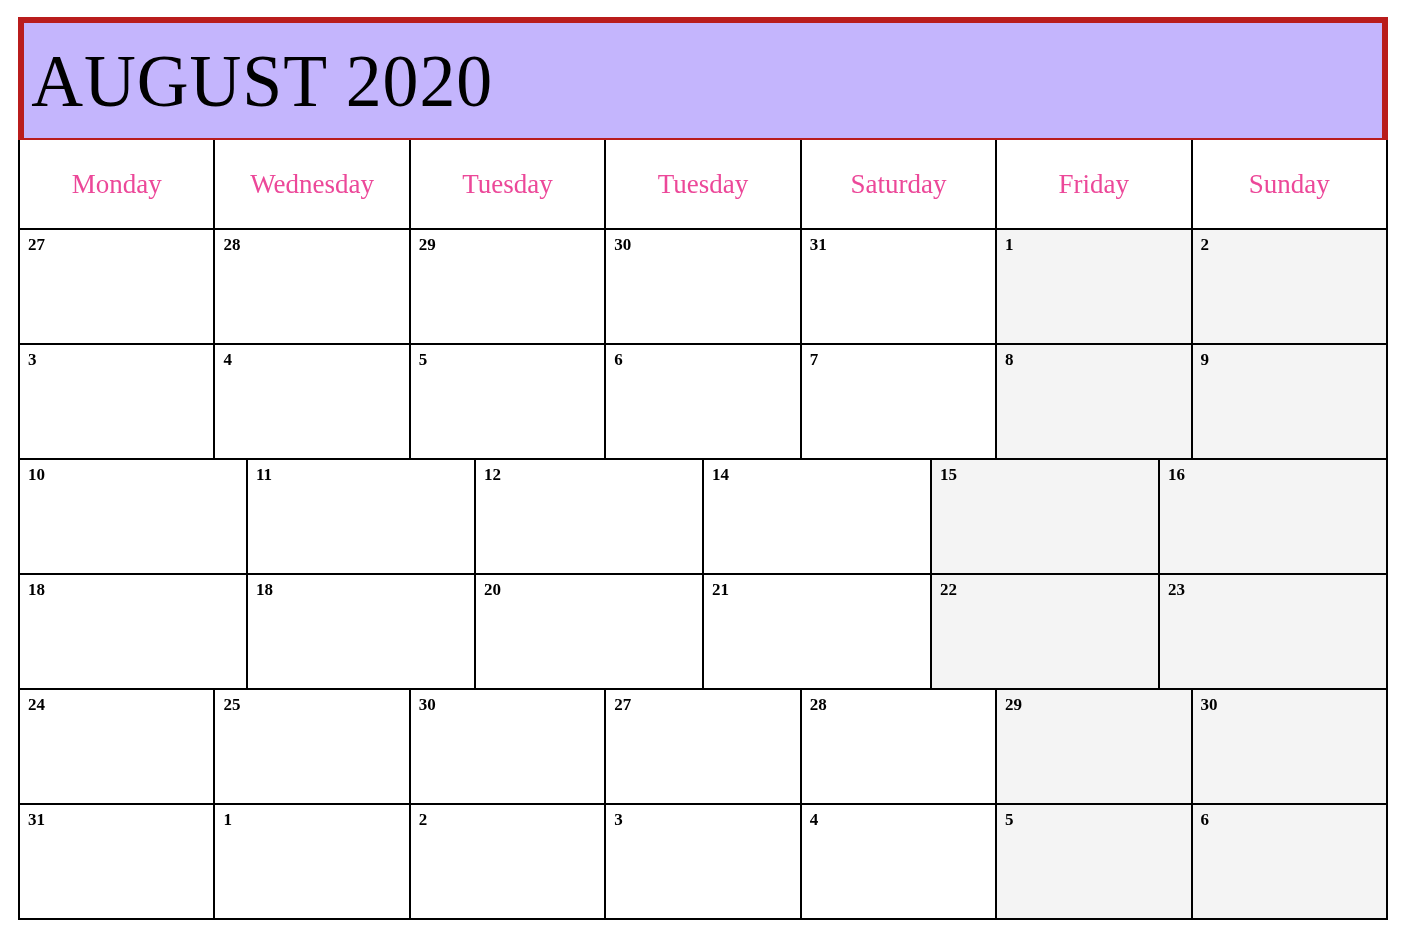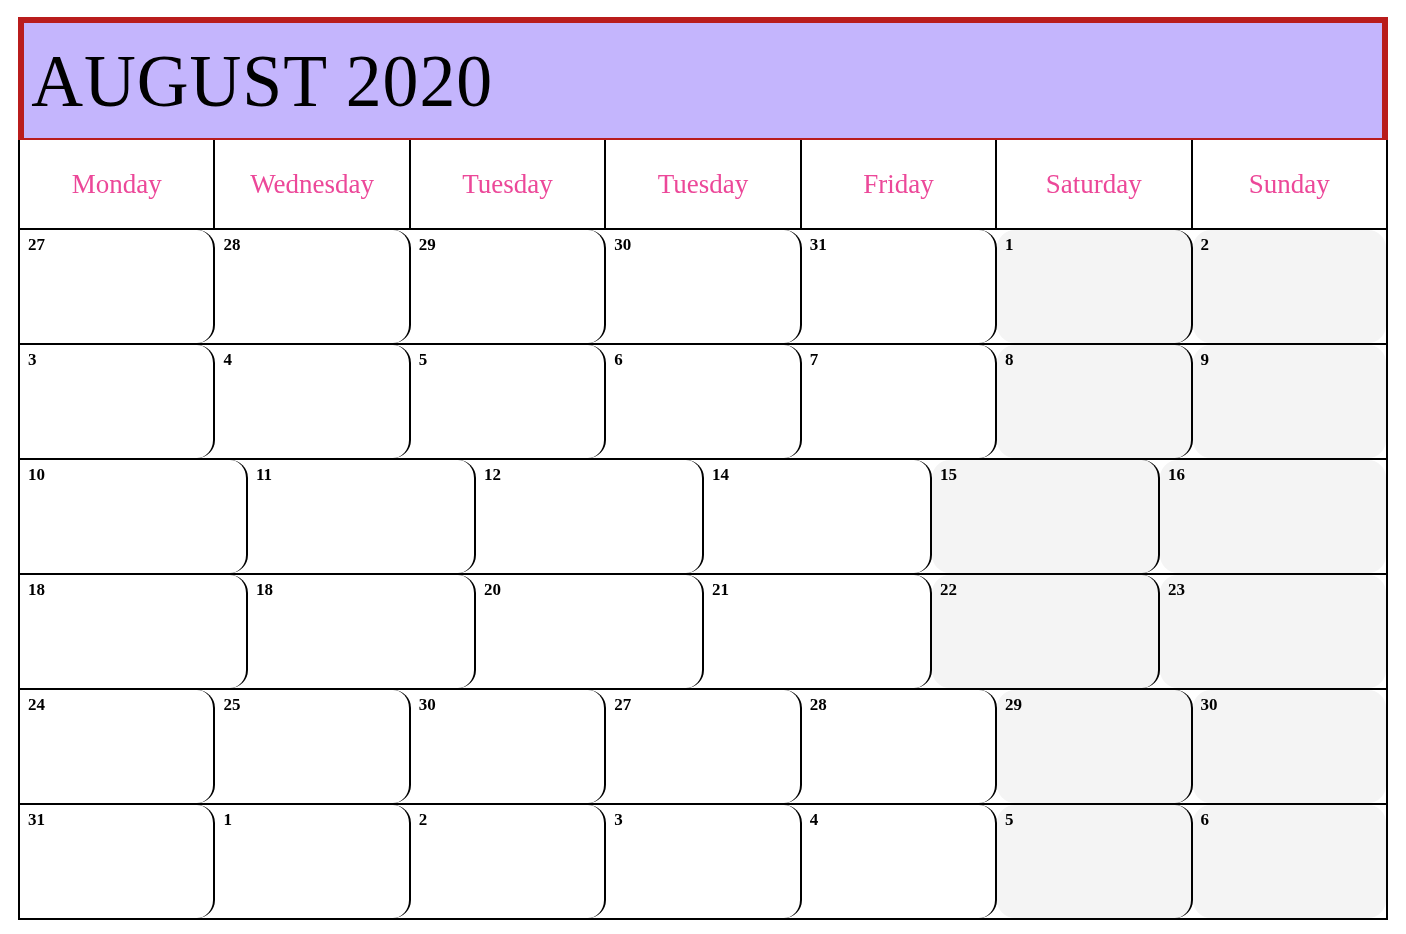--- a/index.html
+++ b/index.html
@@ -98,21 +98,20 @@
     border-bottom: none;
   }
 
   .day-cell {
     flex: 1 1 0;
     box-sizing: border-box;
     border-right: 2px solid #000000;
     position: relative;
     background: #ffffff;
     overflow: hidden;
-    border-radius: 18px;
   }
   .day-cell:last-child {
     border-right: none;
   }
   .day-cell.weekend {
     background: #f4f4f4;
   }
 
   .day-number {
     position: absolute;
@@ -151,26 +150,26 @@
       <div class="weekday-cell">
         <span class="weekday-label">Wednesday</span>
       </div>
       <div class="weekday-cell">
         <span class="weekday-label">Tuesday</span>
       </div>
       <div class="weekday-cell">
         <span class="weekday-label">Tuesday</span>
       </div>
       <div class="weekday-cell">
+        <span class="weekday-label">Saturday</span>
+      </div>
+      <div class="weekday-cell">
         <span class="weekday-label">Friday</span>
       </div>
       <div class="weekday-cell">
-        <span class="weekday-label">Saturday</span>
-      </div>
-      <div class="weekday-cell">
         <span class="weekday-label">Sunday</span>
       </div>
     </div>
 
   <div class="weeks">
       <div class="week-row">
         <div class="day-cell">
           <div class="day-number">27</div>
           <div class="day-notes"></div>
         </div>

